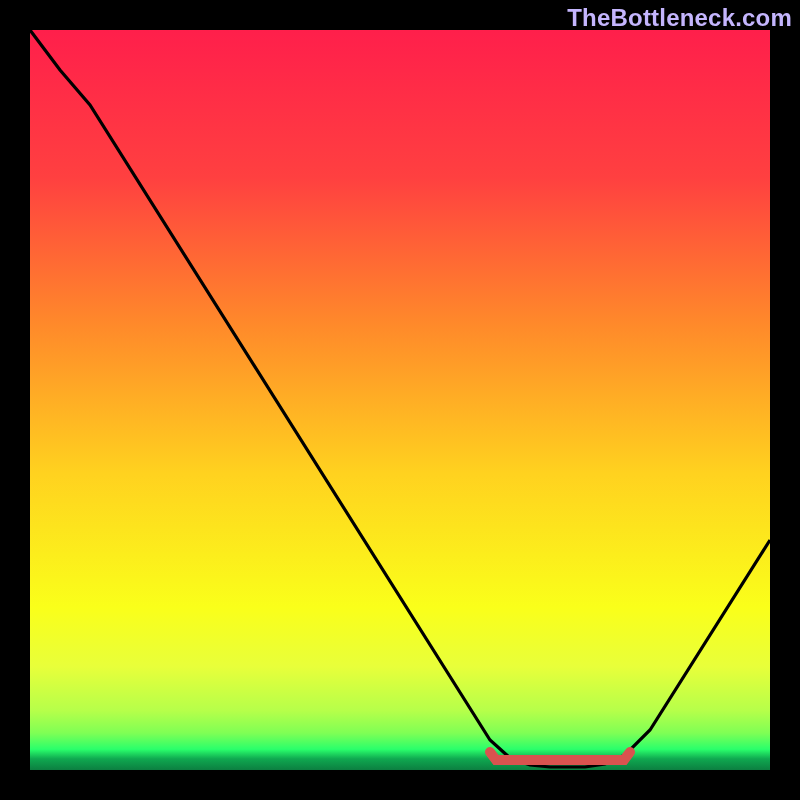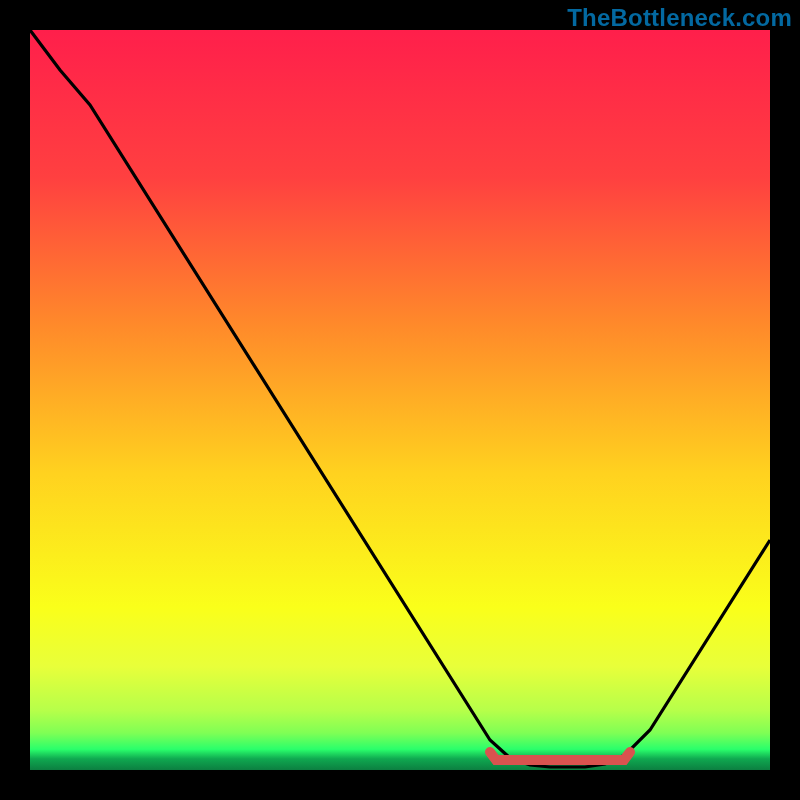--- a/index.html
+++ b/index.html
@@ -18,21 +18,21 @@
     height: 740px;
     background: #000000;
   }
   .watermark {
     position: absolute;
     top: 4px;
     right: 8px;
     font-family: Arial, Helvetica, sans-serif;
     font-size: 24px;
     font-weight: bold;
-    color: #0369a1;
+    color: #c4b5fd;
     letter-spacing: 0.2px;
     z-index: 10;
   }
   svg {
     display: block;
   }
 </style>
 </head>
 <body>
 

